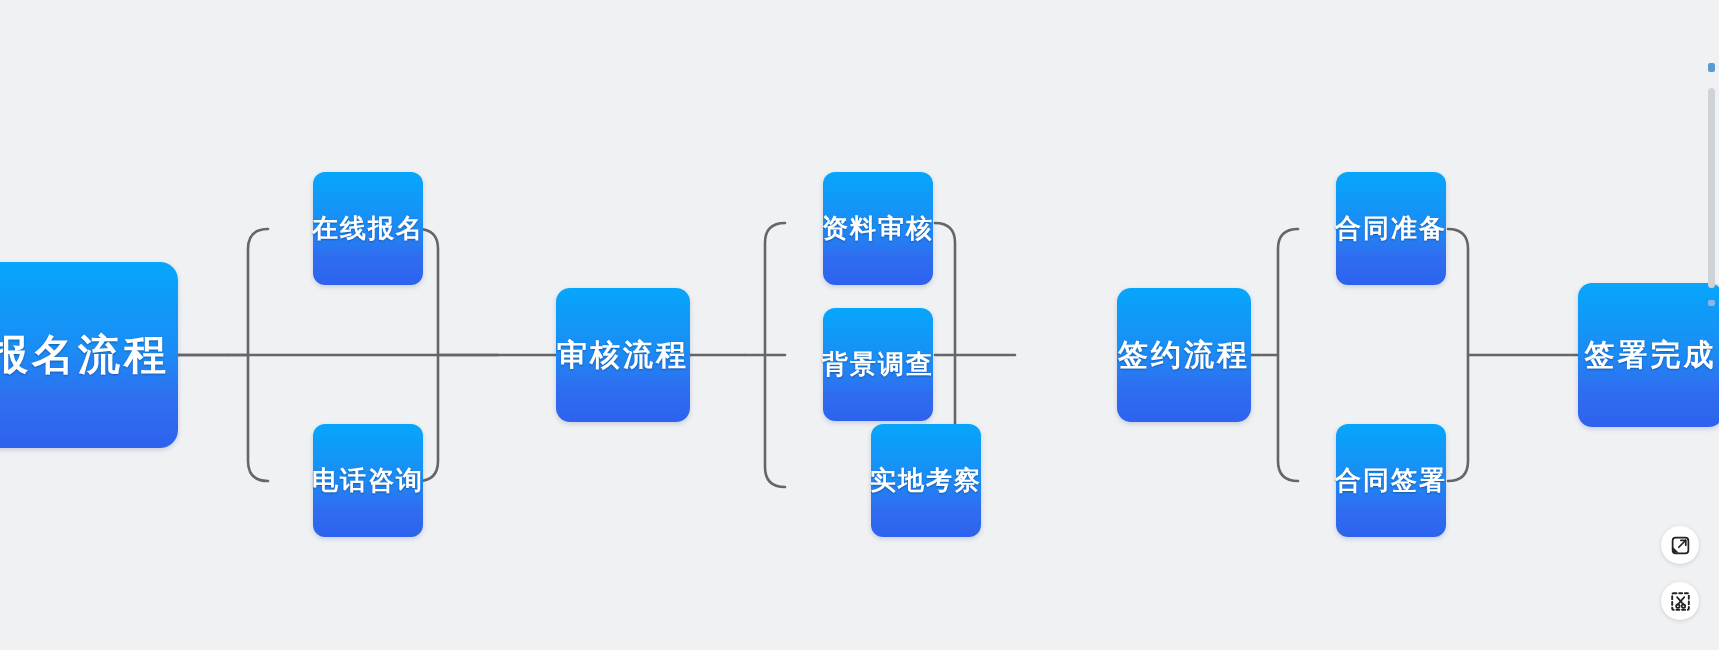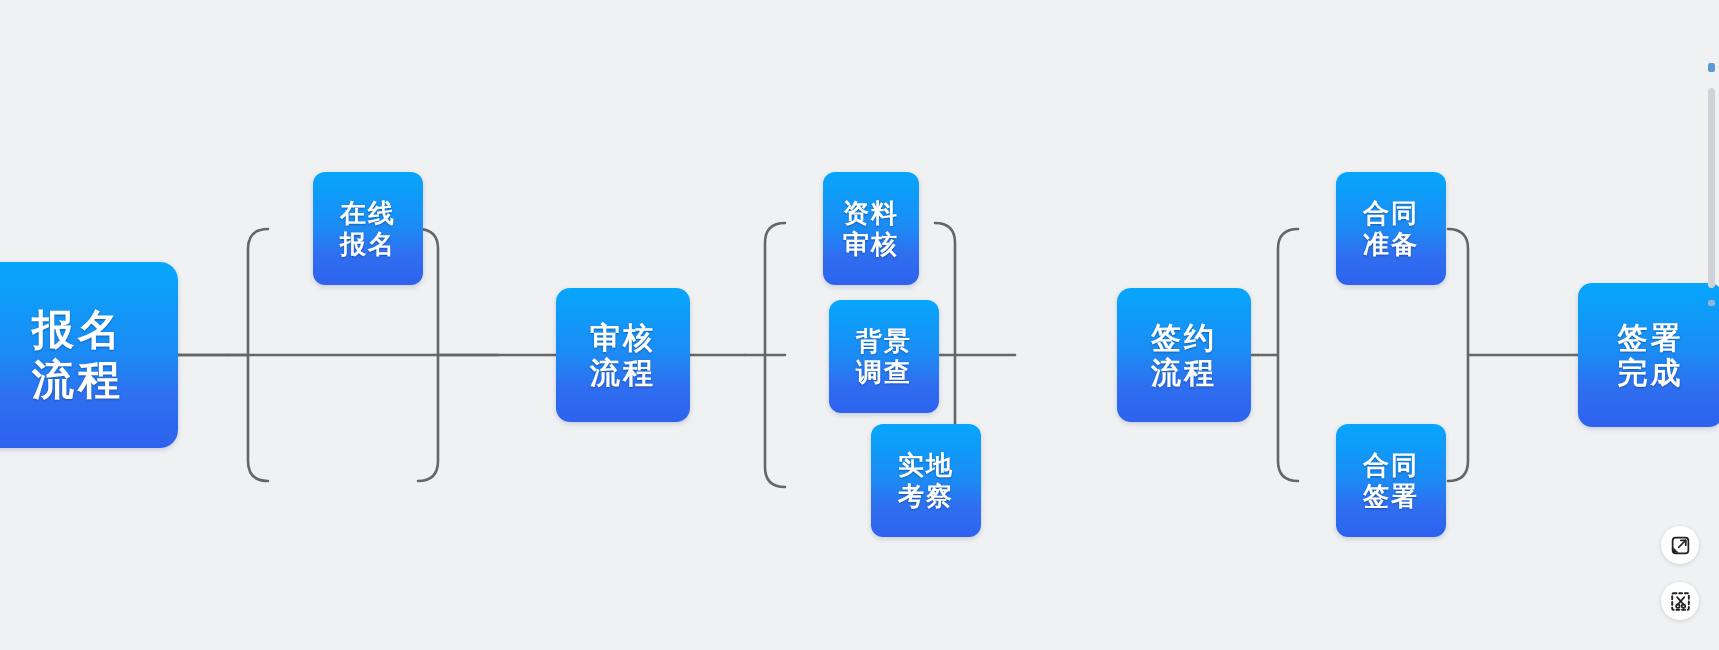--- a/index.html
+++ b/index.html
@@ -29,21 +29,21 @@
     stroke: #666666;
     stroke-width: 2.6;
     stroke-linecap: round;
     stroke-linejoin: round;
   }
   
   .node {
     position: absolute;
     box-sizing: border-box;
     display: flex;
-    flex-direction: column;
+    flex-direction: row;
     align-items: center;
     justify-content: center;
     color: #ffffff;
     font-weight: bold;
     text-align: center;
     background: linear-gradient(180deg, #06a6fb 0%, #1b8cf5 48%, #2f6ef0 74%, #2d62ef 100%);
     box-shadow: 0 2px 5px rgba(20,50,110,0.18);
     text-shadow: 0 1px 2px rgba(10,40,90,0.45);
     letter-spacing: 2px;
     line-height: 1.18;
@@ -150,32 +150,36 @@
   <div class="node root" id="node-root" style="left:-22px; top:262px; width:200px; height:186px;">
     <span class="ln">报名</span>
     <span class="ln">流程</span>
   </div>
 
   <div class="node leaf" style="left:313px; top:172px; width:110px; height:113px;">
     <span class="ln">在线</span>
     <span class="ln">报名</span>
   </div>
 
+  <div class="node leaf" style="left:313px; top:424px; width:110px; height:113px;">
+    <span class="ln">电话</span>
+    <span class="ln">咨询</span>
+  </div>
 
   <div class="node mid" style="left:556px; top:288px; width:134px; height:134px;">
     <span class="ln">审核</span>
     <span class="ln">流程</span>
   </div>
 
-  <div class="node leaf" style="left:823px; top:172px; width:96px; height:113px;">
+  <div class="node leaf" style="left:823px; top:172px; width:110px; height:113px;">
     <span class="ln">资料</span>
     <span class="ln">审核</span>
   </div>
 
-  <div class="node leaf" style="left:823px; top:300px; width:110px; height:113px;margin-left:6px;">
+  <div class="node leaf" style="left:823px; top:308px; width:110px; height:113px;">
     <span class="ln">背景</span>
     <span class="ln">调查</span>
   </div>
 
   <div class="node leaf" style="left:823px; top:424px; width:110px; height:113px;margin-left:48px;">
     <span class="ln">实地</span>
     <span class="ln">考察</span>
   </div>
 
   <div class="node mid" style="left:1069px; top:288px; width:134px; height:134px;margin-left:48px;">

